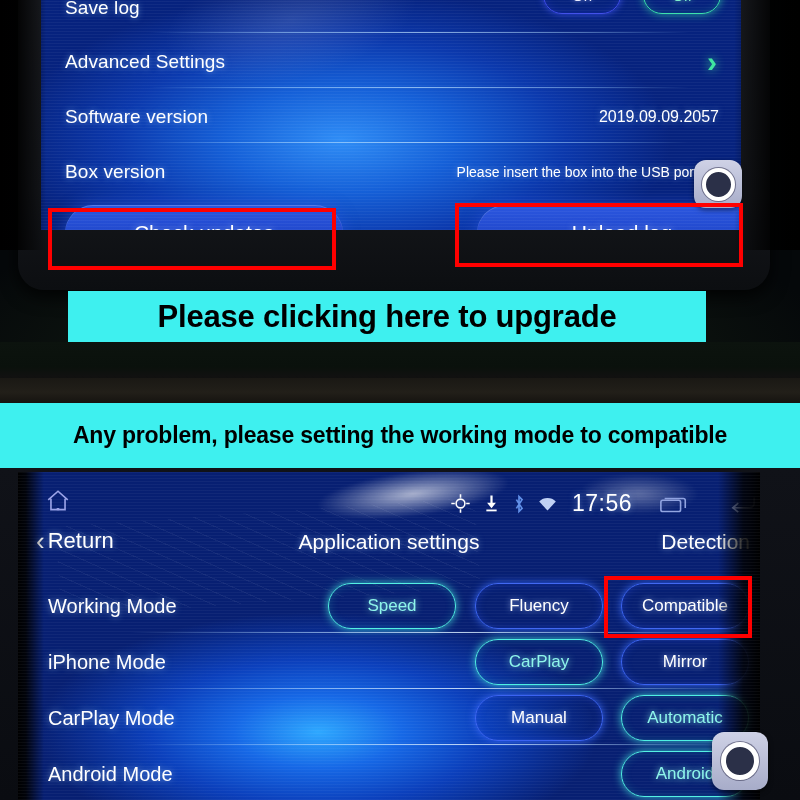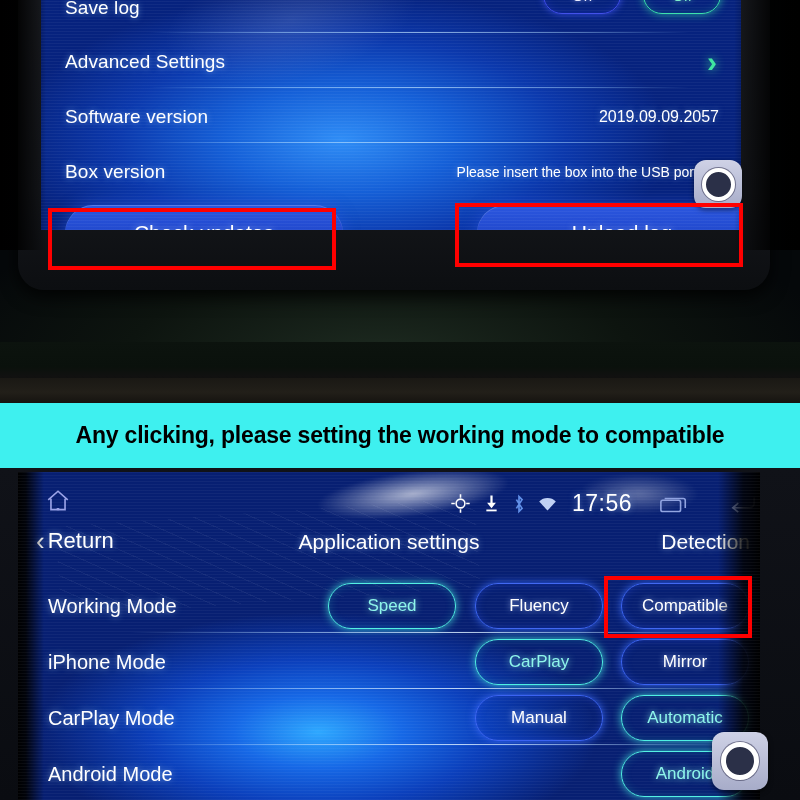--- a/index.html
+++ b/index.html
@@ -288,25 +288,26 @@
     <div class="top-edge-right"></div>
 
     <div class="float-dot" style="left:694px; top:160px;">
       <div class="ring"></div>
     </div>
 
     <div class="redbox" style="left:48px; top:208px; width:288px; height:62px;"></div>
     <div class="redbox" style="left:455px; top:203px; width:288px; height:64px;"></div>
   </div>
 
+  <div class="caption" id="caption-upgrade">Please clicking here to upgrade</div>
 
   <div class="mid-gap"></div>
   <div class="mid-gap2"></div>
 
-  <div class="caption" id="caption-compat">Any clicking, please setting the working mode to compatible</div>
+  <div class="caption" id="caption-compat">Any problem, please setting the working mode to compatible</div>
 
   <div class="bot-photo">
     <div class="bot-bezel"></div>
 
     <div class="lcd-bot">
       <div class="glare-b"></div>
       <div class="glare-c"></div>
       <div class="scratches"></div>
 
       <div class="statusbar">

